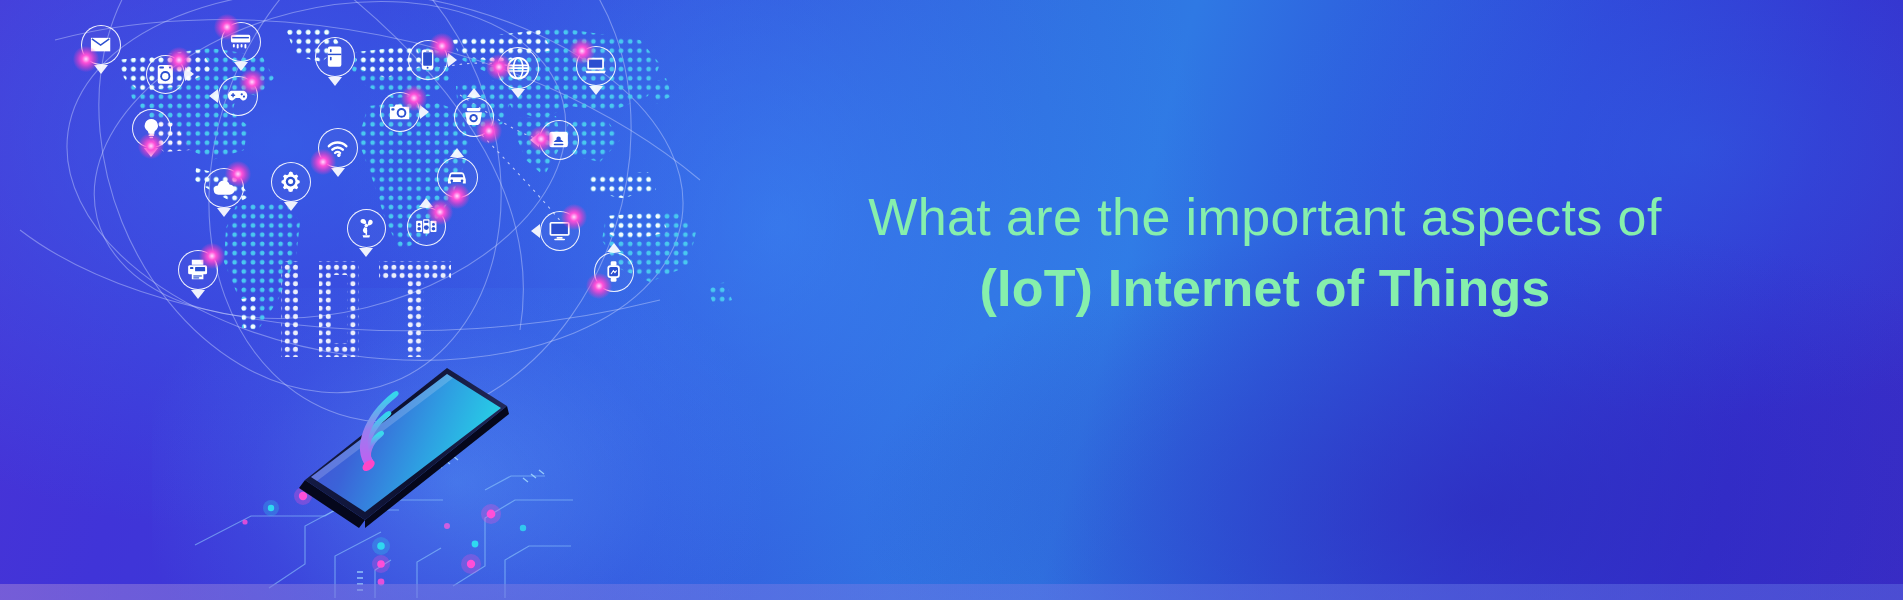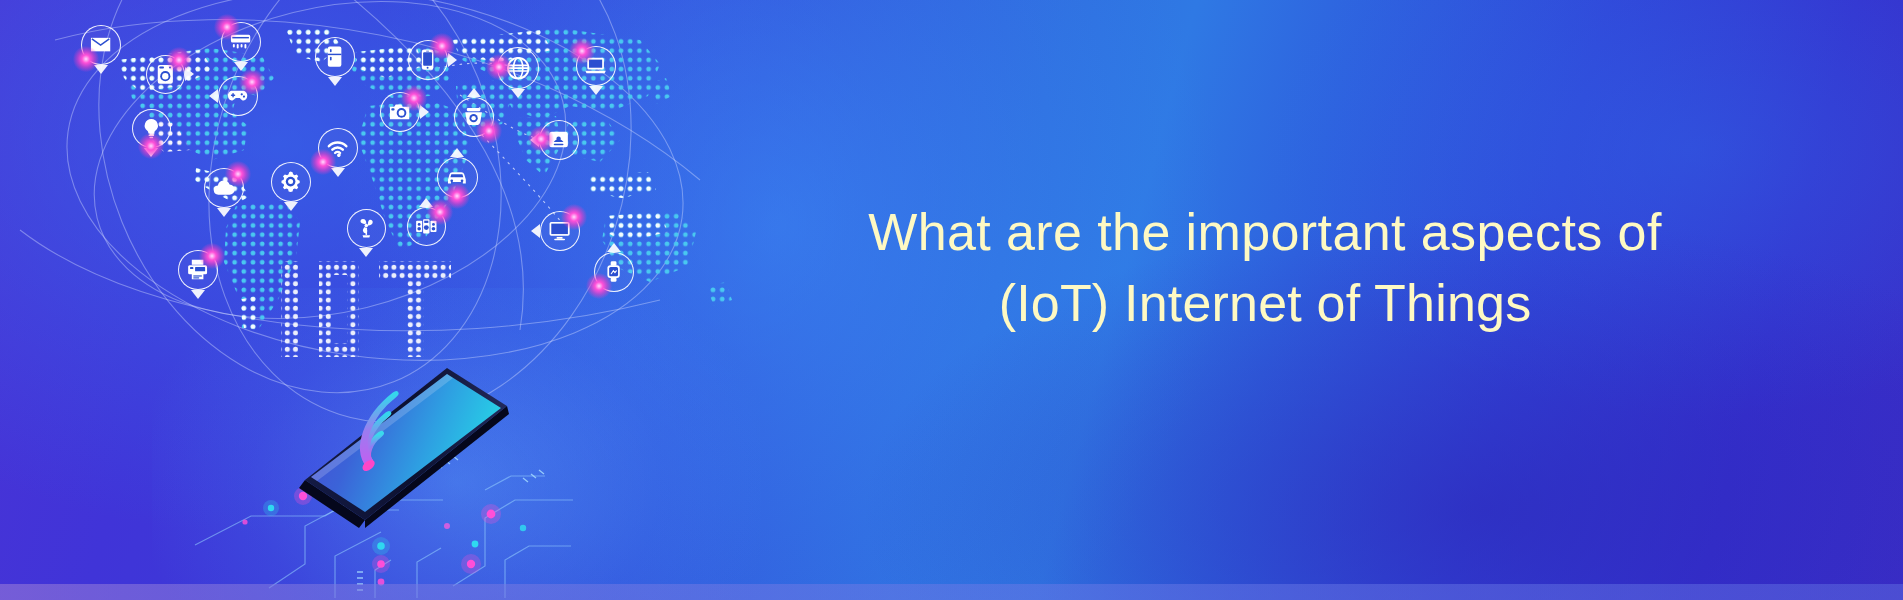--- a/index.html
+++ b/index.html
@@ -90,36 +90,36 @@
   }
   .node .glyph{
     position:absolute; inset:0;
     display:flex; align-items:center; justify-content:center;
   }
   .node .glyph svg{width:58%; height:58%; display:block; fill:#ffffff;}
 
   
   .headline{
     position:absolute;
-    left:700px; top:200px;
+    left:700px; top:185px;
     width:1130px;
     text-align:center;
-    color:#fef9c3;
+    color:#86efac;
     user-select:none;
   }
   .headline .line1{
     font-size:52px;
     font-weight:300;
     letter-spacing:.4px;
     line-height:1.25;
     white-space:nowrap;
   }
   .headline .line2{
     font-size:52px;
-    font-weight:400;
+    font-weight:700;
     letter-spacing:.2px;
     line-height:1.25;
     margin-top:6px;
     white-space:nowrap;
   }
 </style>
 </head>
 <body>
 
 <div id="banner">

